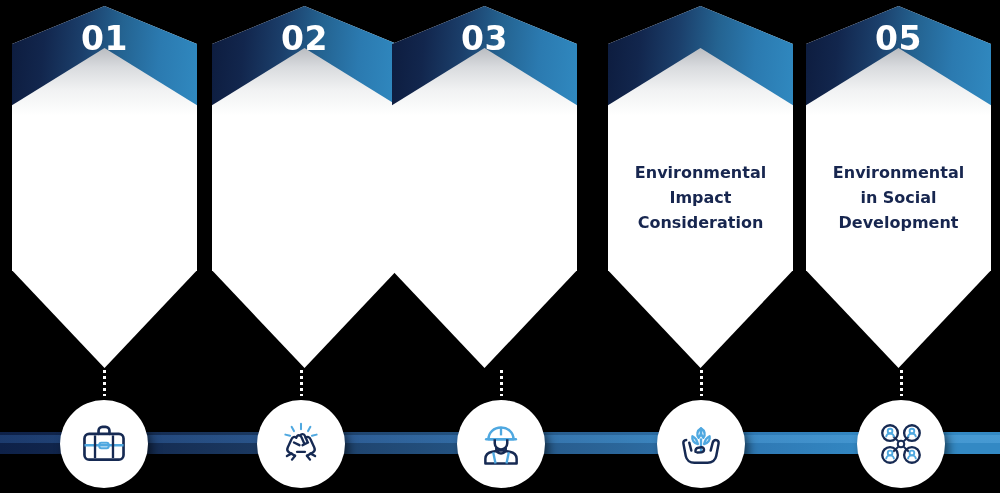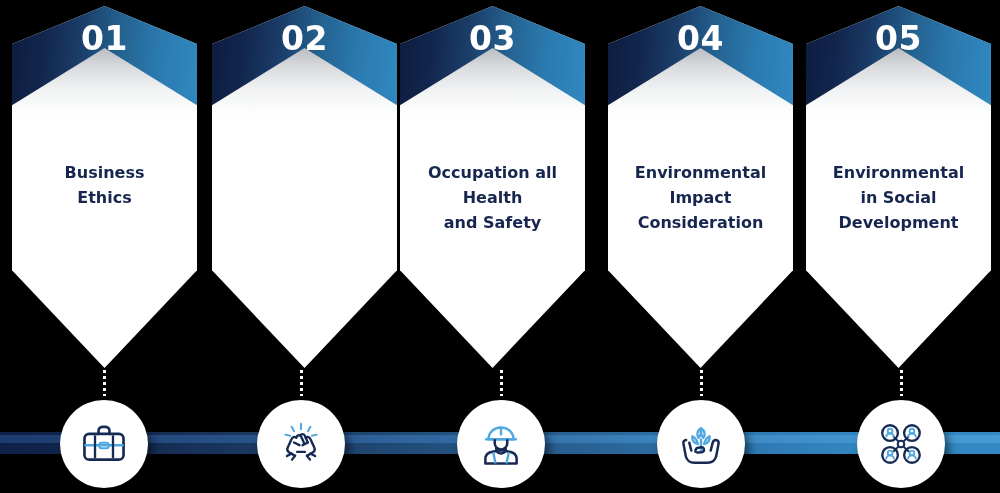--- a/index.html
+++ b/index.html
@@ -150,22 +150,20 @@
 
   <div class="timeline-bar"></div>
   <div class="timeline-bar-highlight"></div>
 
   <div id="cards-layer">
       <div class="card" style="left: 12px;">
         <div class="card-shape">
           <div class="card-header"></div>
           <div class="card-notch"></div>
           <div class="card-number">01</div>
-          <div class="card-label">Business
-Ethics</div>
         </div>
       </div>
       <div class="connector" style="left: 103px;"></div>
       <div class="node" style="left: 60px;">
         <svg width="50" height="50" viewBox="0 0 64 64">
           <use xlink:href="#ic-briefcase"></use>
         </svg>
       </div>
       <div class="card" style="left: 212px; padding-left: 32px;">
         <div class="card-shape">
@@ -173,41 +171,37 @@
           <div class="card-notch"></div>
           <div class="card-number">02</div>
         </div>
       </div>
       <div class="connector" style="left: 300px;"></div>
       <div class="node" style="left: 257px;">
         <svg width="50" height="50" viewBox="0 0 64 64">
           <use xlink:href="#ic-handshake"></use>
         </svg>
       </div>
-      <div class="card" style="left: 400px;">
+      <div class="card" style="left: 392px;">
         <div class="card-shape">
           <div class="card-header"></div>
           <div class="card-notch"></div>
           <div class="card-number">03</div>
-          <div class="card-label">Occupation all
-Health
-and Safety</div>
         </div>
       </div>
       <div class="connector" style="left: 500px;"></div>
       <div class="node" style="left: 457px;">
         <svg width="50" height="50" viewBox="0 0 64 64">
           <use xlink:href="#ic-worker"></use>
         </svg>
       </div>
       <div class="card" style="left: 608px;">
         <div class="card-shape">
           <div class="card-header"></div>
           <div class="card-notch"></div>
-          <div class="card-number">04</div>
           <div class="card-label">Environmental
 Impact
 Consideration</div>
         </div>
       </div>
       <div class="connector" style="left: 700px;"></div>
       <div class="node" style="left: 657px;">
         <svg width="50" height="50" viewBox="0 0 64 64">
           <use xlink:href="#ic-plant-hands"></use>
         </svg>

